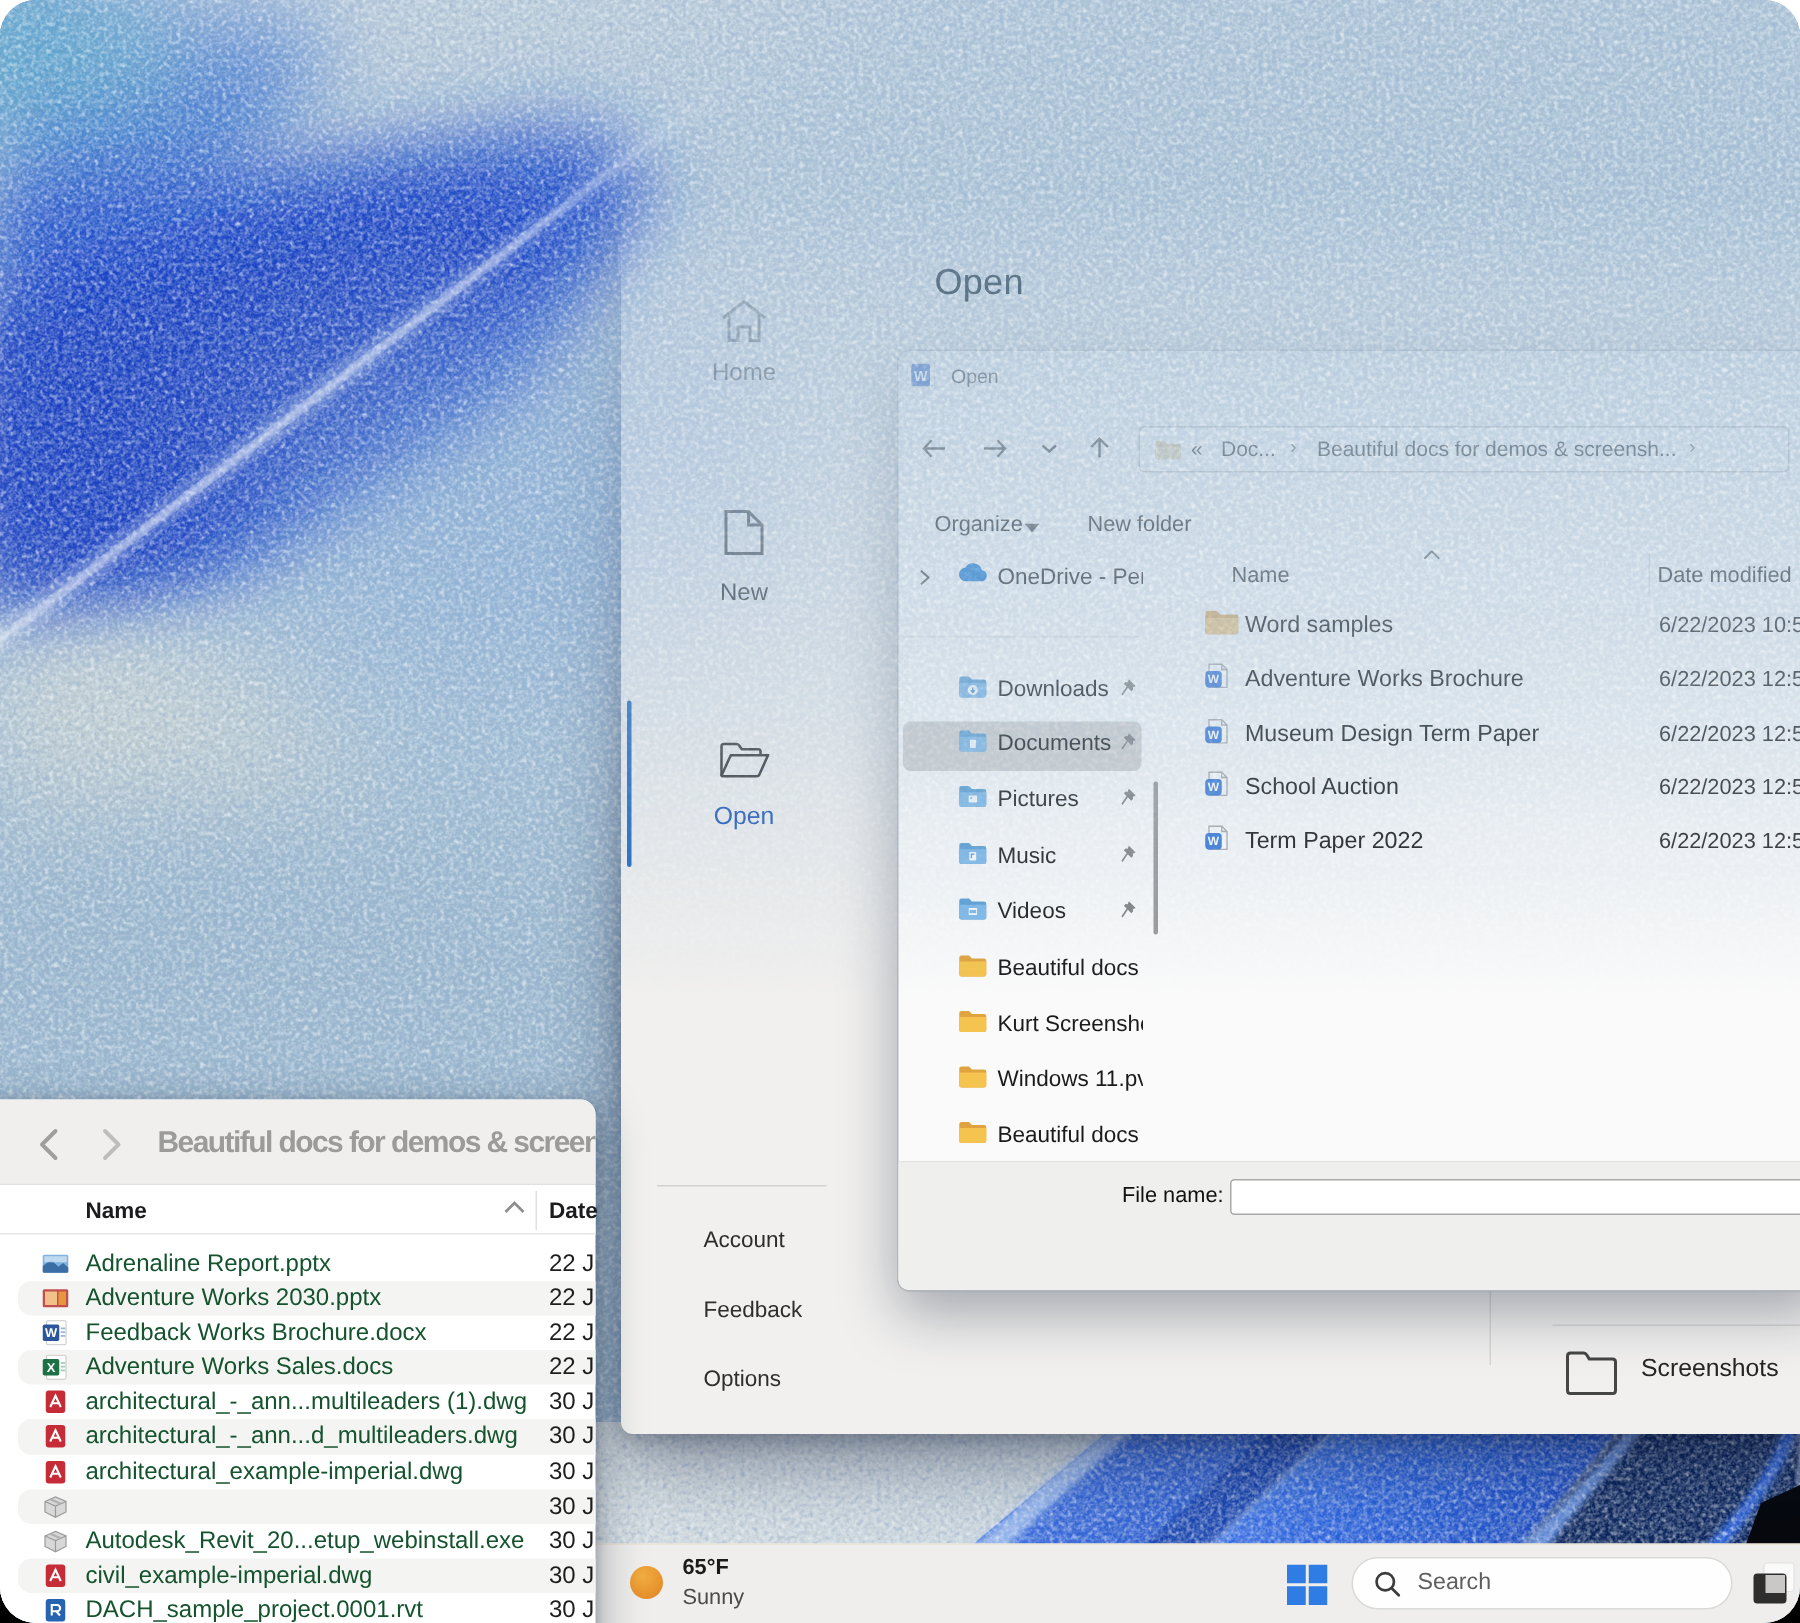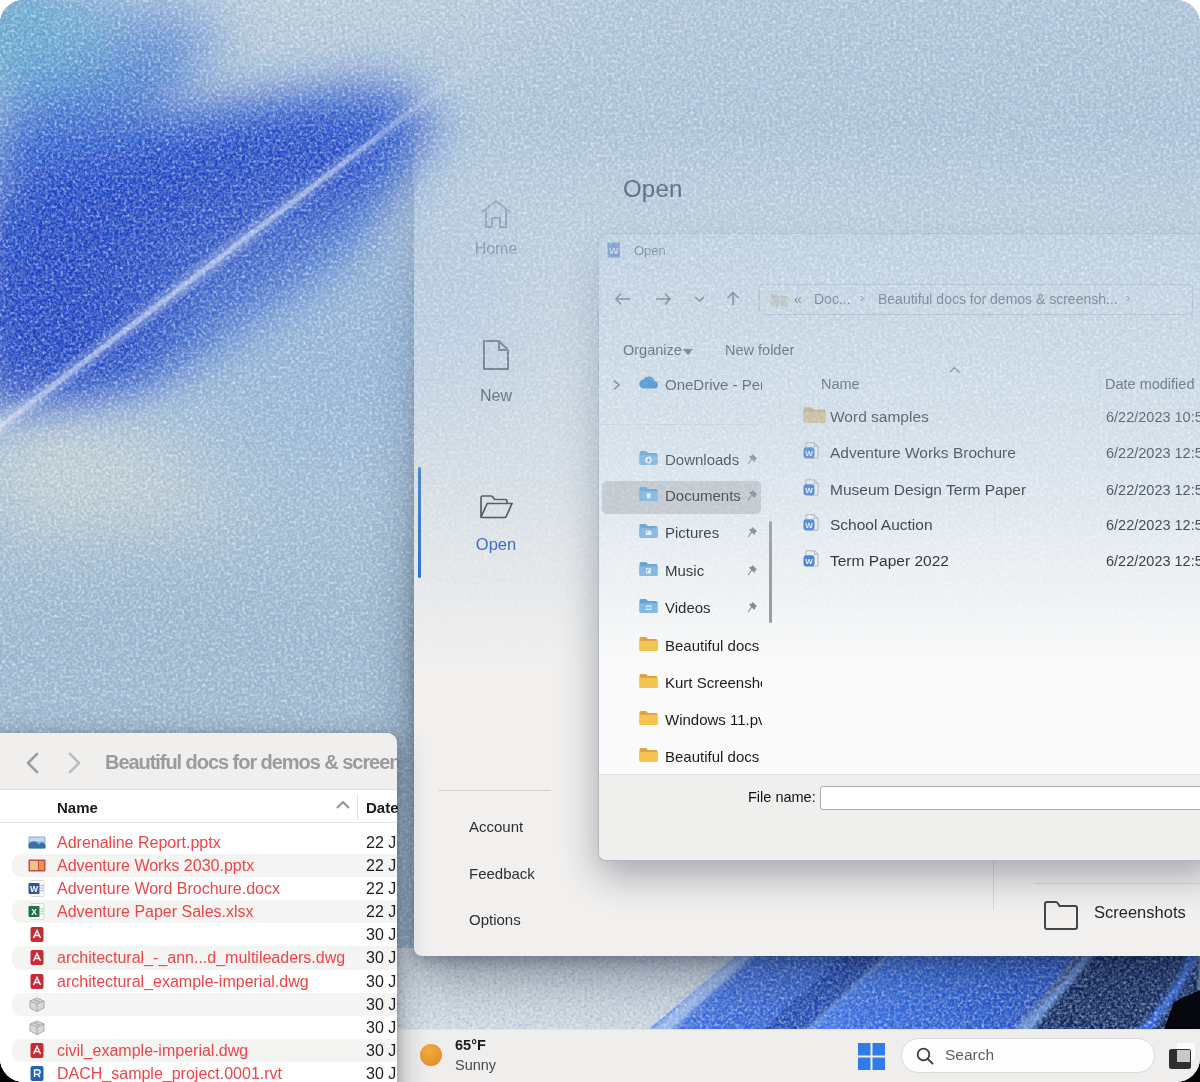--- a/index.html
+++ b/index.html
@@ -15,21 +15,21 @@
   .ex-chev{position:absolute;top:19px;}
   #ex-title{position:absolute;left:165px;top:18px;font-size:20px;font-weight:700;color:#9b9b9b;white-space:nowrap;letter-spacing:-1.05px;}
   #ex-header{position:absolute;left:0;top:58px;width:100%;height:32px;background:#ffffff;border-bottom:1px solid #e6e6e6;}
   #ex-header .name{position:absolute;left:117px;top:8px;font-size:15px;font-weight:700;color:#1c1c1e;}
   #ex-header .date{position:absolute;left:426px;top:8px;font-size:15px;font-weight:700;color:#1c1c1e;}
   #ex-header .sort{position:absolute;left:396px;top:9px;color:#8e8e8e;}
   #ex-header .coldiv{position:absolute;left:417px;top:3px;width:1px;height:26px;background:#e0e0e0;}
   #ex-rows{position:absolute;left:0;top:97.5px;width:100%;}
   .exrow{position:relative;width:100%;height:23.2px;}
   .exrow.alt::before{content:"";position:absolute;left:72px;right:0;top:0;bottom:0;background:#f4f4f3;border-radius:9px 0 0 9px;}
-  .exrow .nm{position:absolute;left:117px;top:3px;font-size:16px;color:#ef4444;white-space:nowrap;z-index:1;}
+  .exrow .nm{position:absolute;left:117px;top:3px;font-size:16px;color:#14532d;white-space:nowrap;z-index:1;}
   .exrow .dt{position:absolute;left:426px;top:3px;font-size:16px;color:#1d1d1f;white-space:nowrap;z-index:1;}
   .exrow .ic{position:absolute;left:88px;top:3px;width:18px;height:17px;z-index:1;}
   
   #word{position:absolute;left:414px;top:110px;width:810px;height:846px;background:#f1f0ef;border-radius:8px;
     box-shadow:0 18px 50px rgba(10,20,45,.42), 0 4px 14px rgba(10,20,45,.25);}
   #w-rail{position:absolute;left:0;top:0;width:164px;height:100%;}
   .w-nav{position:absolute;width:100%;text-align:center;color:#3d3d3d;}
   .w-nav .lbl{font-size:16px;}
   #w-open-bar{position:absolute;left:4px;top:357px;width:3px;height:111px;background:#1464c0;border-radius:2px;}
   #w-sep{position:absolute;left:24px;top:680px;width:113px;height:1px;background:#d2d1d0;}
@@ -498,40 +498,41 @@
         </div>
         <div class="exrow">
           <span class="ic"><svg width="18" height="17" viewBox="0 0 18 17">
               <rect x="3" y="0.5" width="13" height="16" rx="1" fill="#fff" stroke="#c8c8c8" stroke-width="0.7"></rect>
               <rect x="0.5" y="3" width="11" height="11" rx="1.2" fill="#2b579a"></rect>
               <text x="6" y="11.6" font-size="8.6" font-weight="bold" fill="#fff" text-anchor="middle" font-family="Liberation Sans">W</text>
               <rect x="12.5" y="5" width="3" height="1.2" fill="#9db6d8"></rect>
               <rect x="12.5" y="7.5" width="3" height="1.2" fill="#9db6d8"></rect>
               <rect x="12.5" y="10" width="3" height="1.2" fill="#9db6d8"></rect>
             </svg></span>
-          <span class="nm">Adventure Word Brochure.docx</span>
+          <span class="nm">Feedback Works Brochure.docx</span>
           <span class="dt">22 J</span>
         </div>
         <div class="exrow alt">
           <span class="ic"><svg width="18" height="17" viewBox="0 0 18 17">
               <rect x="3" y="0.5" width="13" height="16" rx="1" fill="#fff" stroke="#c8c8c8" stroke-width="0.7"></rect>
               <rect x="0.5" y="3" width="11" height="11" rx="1.2" fill="#1e7145"></rect>
               <text x="6" y="11.6" font-size="8.6" font-weight="bold" fill="#fff" text-anchor="middle" font-family="Liberation Sans">X</text>
               <rect x="12.5" y="5" width="3" height="1.2" fill="#a8cbb8"></rect>
               <rect x="12.5" y="7.5" width="3" height="1.2" fill="#a8cbb8"></rect>
               <rect x="12.5" y="10" width="3" height="1.2" fill="#a8cbb8"></rect>
             </svg></span>
-          <span class="nm">Adventure Paper Sales.xlsx</span>
+          <span class="nm">Adventure Works Sales.docs</span>
           <span class="dt">22 J</span>
         </div>
         <div class="exrow">
           <span class="ic"><svg width="18" height="17" viewBox="0 0 18 17">
               <rect x="2.5" y="1" width="13" height="15" rx="2" fill="#c62b38"></rect>
               <path d="M5.5,12 L9,4.5 L12.5,12 M7,9.5 L11,9.5" stroke="#fff" stroke-width="1.4" fill="none"></path>
             </svg></span>
+          <span class="nm">architectural_-_ann...multileaders (1).dwg</span>
           <span class="dt">30 J</span>
         </div>
         <div class="exrow alt">
           <span class="ic"><svg width="18" height="17" viewBox="0 0 18 17">
               <rect x="2.5" y="1" width="13" height="15" rx="2" fill="#c62b38"></rect>
               <path d="M5.5,12 L9,4.5 L12.5,12 M7,9.5 L11,9.5" stroke="#fff" stroke-width="1.4" fill="none"></path>
             </svg></span>
           <span class="nm">architectural_-_ann...d_multileaders.dwg</span>
           <span class="dt">30 J</span>
         </div>
@@ -550,20 +551,21 @@
               <path d="M5.5,3.5 L12.5,6.5" stroke="#b0b0b0" stroke-width="1.5"></path>
             </svg></span>
           <span class="dt">30 J</span>
         </div>
         <div class="exrow">
           <span class="ic"><svg width="18" height="17" viewBox="0 0 18 17">
               <path d="M2,5 L9,2 L16,5 L16,12 L9,15.5 L2,12 Z" fill="#d8d8d8" stroke="#9a9a9a" stroke-width="0.8"></path>
               <path d="M2,5 L9,8 L16,5 M9,8 L9,15.5" fill="none" stroke="#9a9a9a" stroke-width="0.8"></path>
               <path d="M5.5,3.5 L12.5,6.5" stroke="#b0b0b0" stroke-width="1.5"></path>
             </svg></span>
+          <span class="nm">Autodesk_Revit_20...etup_webinstall.exe</span>
           <span class="dt">30 J</span>
         </div>
         <div class="exrow alt">
           <span class="ic"><svg width="18" height="17" viewBox="0 0 18 17">
               <rect x="2.5" y="1" width="13" height="15" rx="2" fill="#c62b38"></rect>
               <path d="M5.5,12 L9,4.5 L12.5,12 M7,9.5 L11,9.5" stroke="#fff" stroke-width="1.4" fill="none"></path>
             </svg></span>
           <span class="nm">civil_example-imperial.dwg</span>
           <span class="dt">30 J</span>
         </div>

